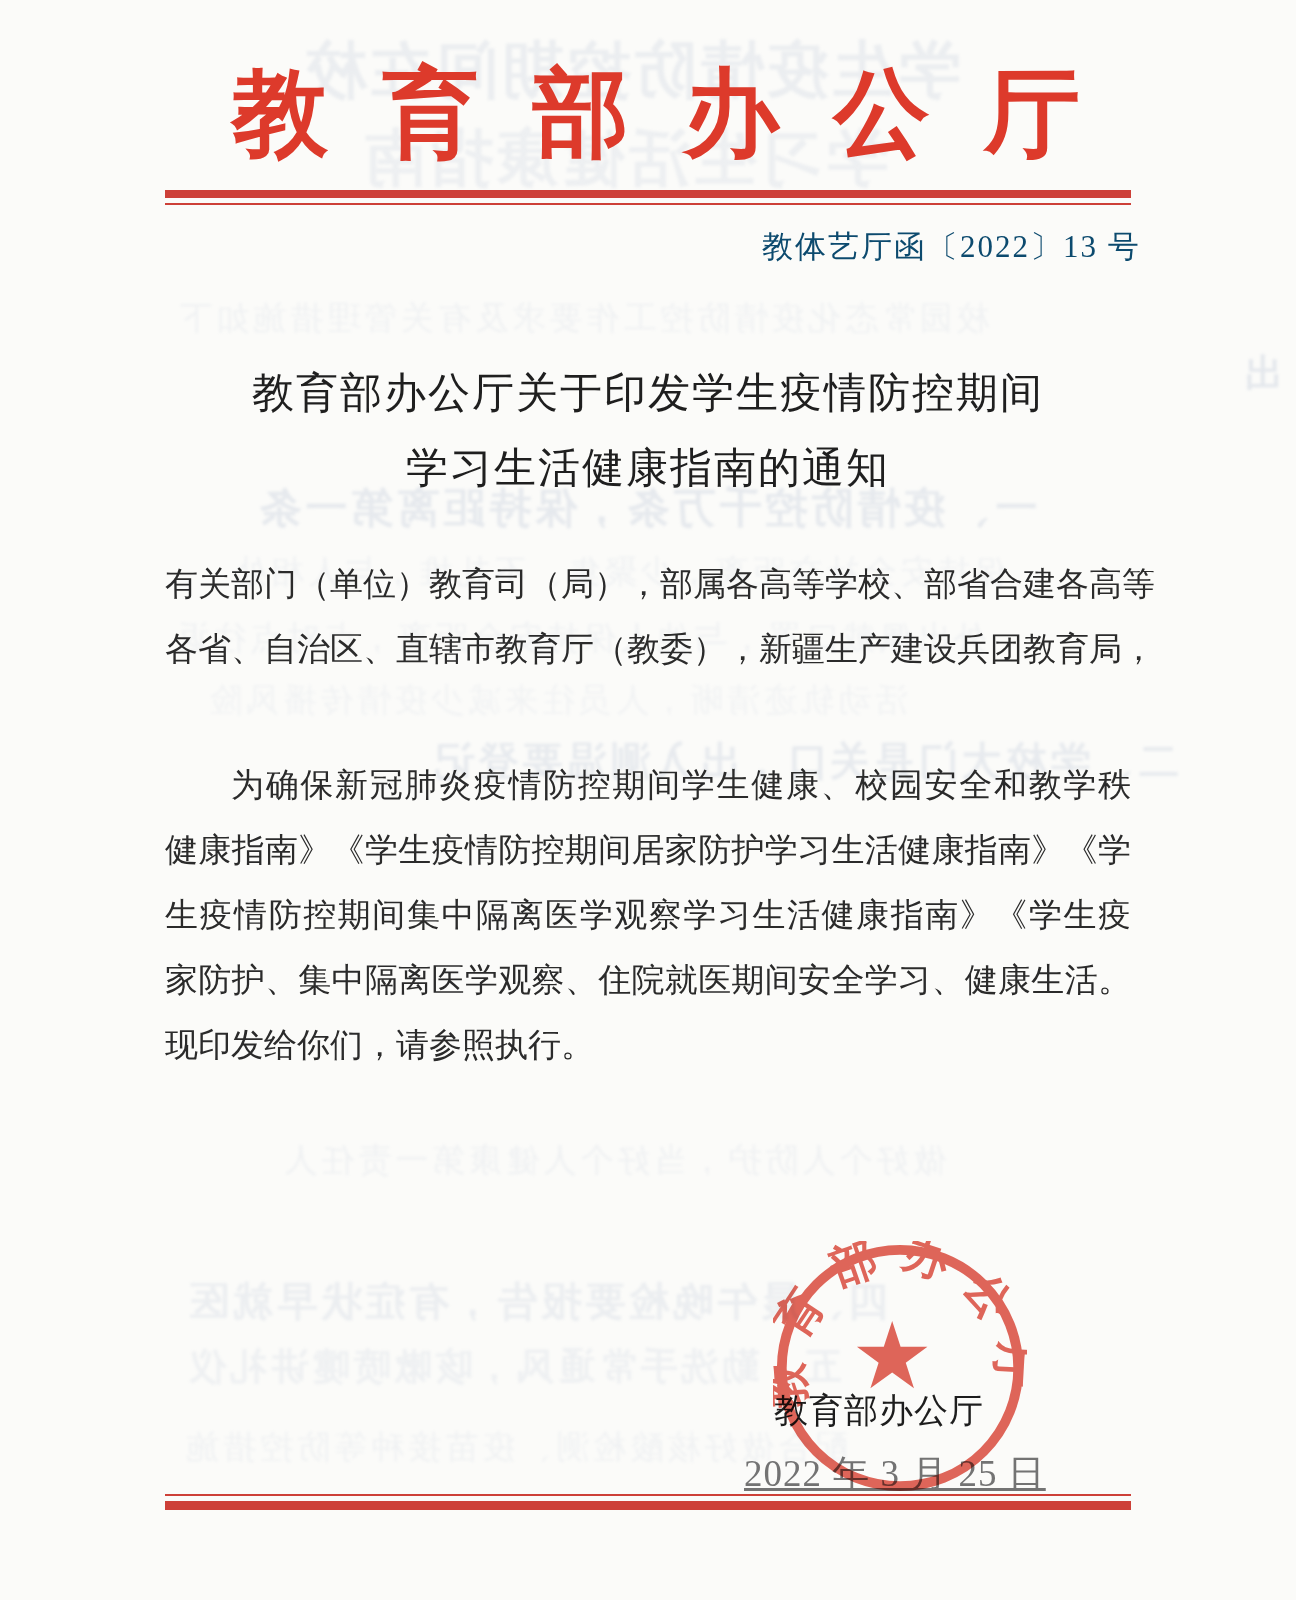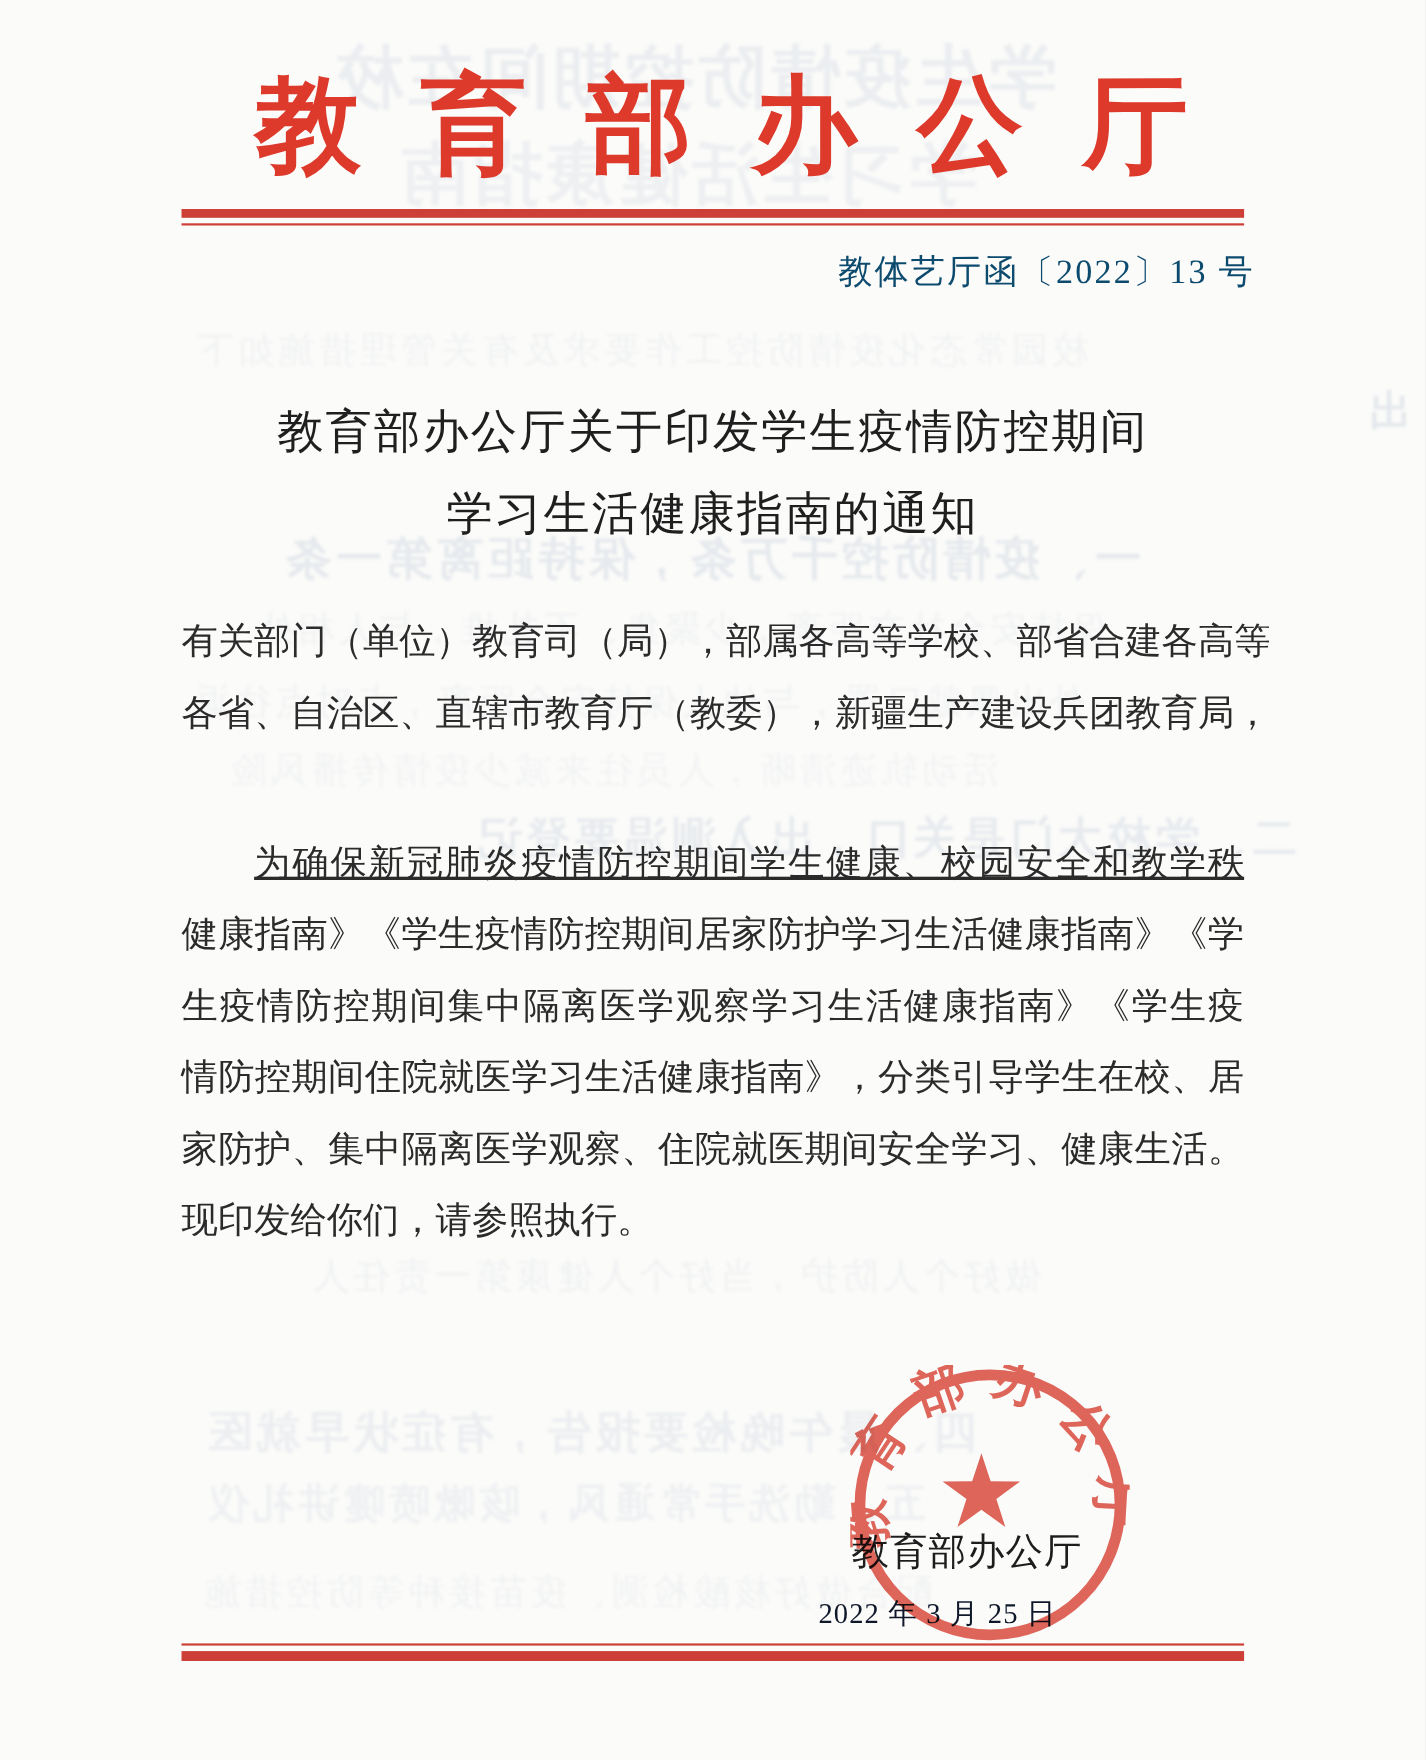--- a/index.html
+++ b/index.html
@@ -53,34 +53,34 @@
     font-size:33px;color:#2b2b2b;
   }
   .recipients{top:552px;}
   .bodypara{top:753px;}
   .tline{
     height:65px;line-height:65px;
     text-align:justify;text-align-last:justify;
     white-space:nowrap;
   }
   .tline.last{text-align-last:left;}
-  .tline.indent{padding-left:66px;text-decoration:underline;}
+  .tline.indent{padding-left:66px;}
   
   .seal{
     position:absolute;left:773px;top:1241px;width:254px;height:254px;
     opacity:0.82;mix-blend-mode:multiply;
   }
   
   .signature{
     position:absolute;left:774px;top:1388px;width:200px;
     font-size:34px;color:#1d1d1d;letter-spacing:1px;white-space:nowrap;
   }
   .doc-date{
     position:absolute;left:744px;top:1449px;
-    font-size:26px;color:#0f172a;white-space:nowrap;letter-spacing:1px;
+    font-size:37px;color:#737373;white-space:nowrap;letter-spacing:1px;text-decoration:underline;
   }
 </style>
 </head>
 <body>
 
 <div class="page">
 
   <div class="ghost-layer" id="ghost-layer">
       <div class="ghost" style="left: 300px; top: 28px; font-size: 62px; font-weight: 700; opacity: 0.15;">学生疫情防控期间在校</div>
       <div class="ghost" style="left: 360px; top: 116px; font-size: 62px; font-weight: 700; opacity: 0.13;">学习生活健康指南</div>
@@ -118,21 +118,20 @@
 
   <div class="textblock recipients">
     <div class="tline">有关部门（单位）教育司（局），部属各高等学校、部省合建各高等</div>
     <div class="tline">各省、自治区、直辖市教育厅（教委），新疆生产建设兵团教育局，</div>
   </div>
 
   <div class="textblock bodypara">
     <div class="tline indent">为确保新冠肺炎疫情防控期间学生健康、校园安全和教学秩</div>
     <div class="tline">健康指南》《学生疫情防控期间居家防护学习生活健康指南》《学</div>
     <div class="tline">生疫情防控期间集中隔离医学观察学习生活健康指南》《学生疫</div>
-    <div class="tline">情防控期间住院就医学习生活健康指南》，分类引导学生在校、居</div>
     <div class="tline">家防护、集中隔离医学观察、住院就医期间安全学习、健康生活。</div>
     <div class="tline last">现印发给你们，请参照执行。</div>
   </div>
 
   <div class="signature">教育部办公厅</div>
 
   <div class="doc-date">2022 年 3 月 25 日</div>
 
   <svg class="seal" viewBox="0 0 260 260">
     <circle cx="130" cy="130" r="121" fill="none" stroke="#dc4537" stroke-width="10"></circle>

